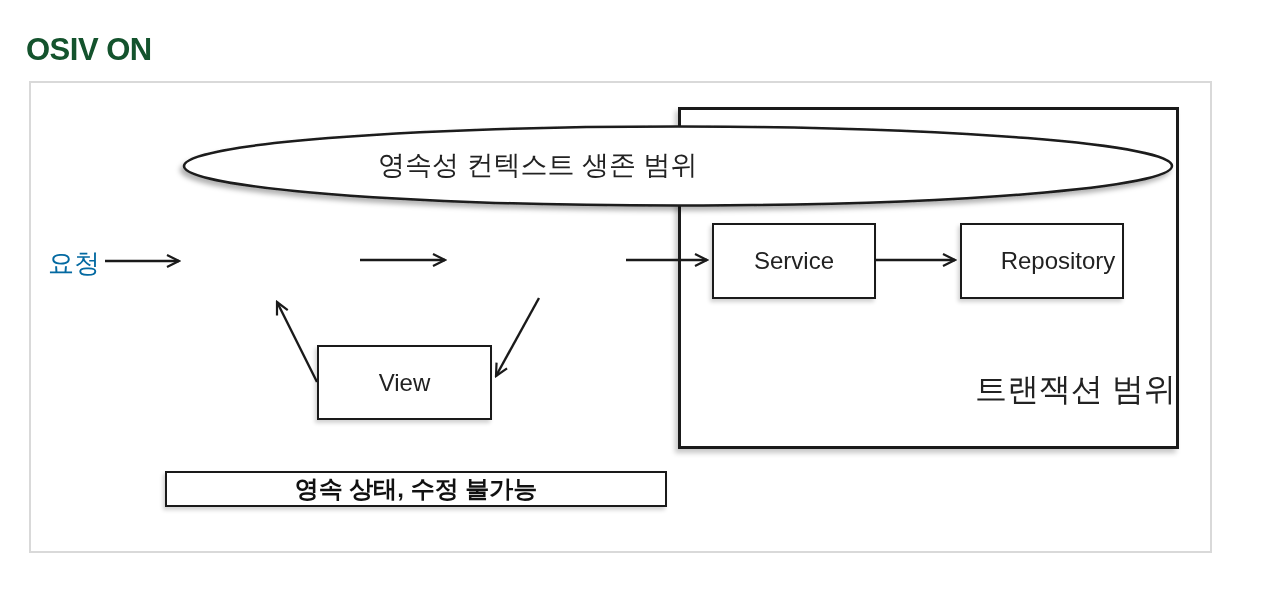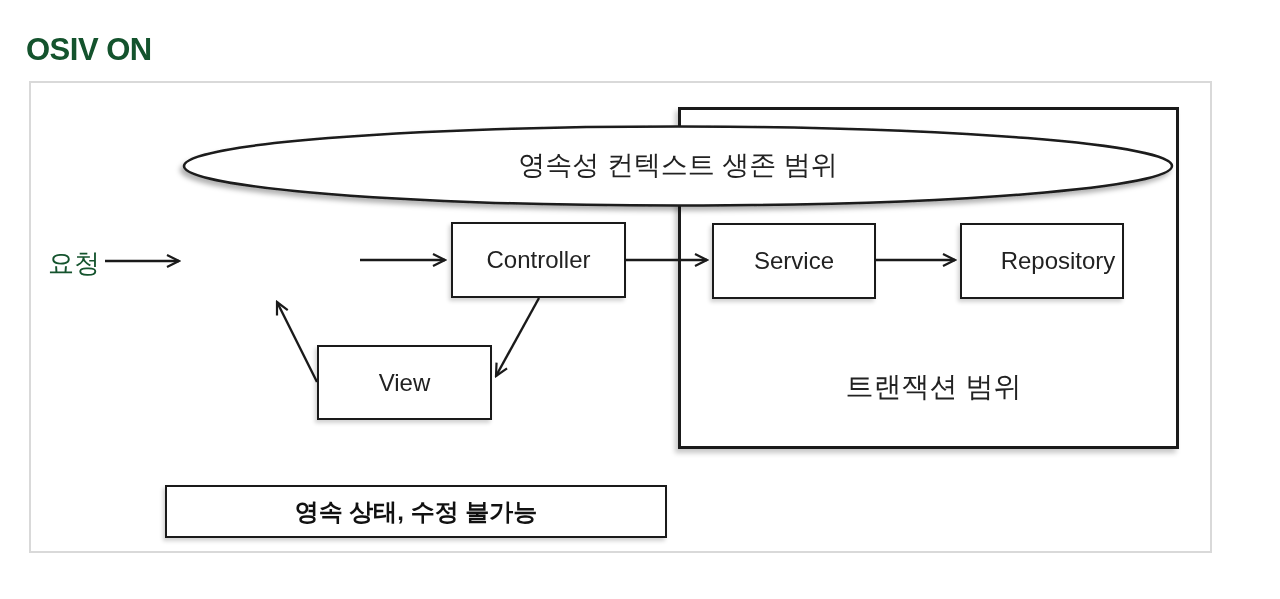--- a/index.html
+++ b/index.html
@@ -31,36 +31,35 @@
     width: 501px; height: 342px;
     border: 3px solid #1a1a1a;
     background: #ffffff;
     box-shadow: -3px 4px 5px rgba(0,0,0,0.22);
     z-index: 1;
   }
   .tx-label {
     position: absolute;
     left: 0; right: 0;
     top: 258px;
-    text-align: center;
-    font-size: 28px;
+    text-align: right;
+    font-size: 32px;
     color: #222;
     padding-left: 10px;
   }
   svg.overlay {
     position: absolute;
     left: 0; top: 0;
     width: 1183px; height: 472px;
     z-index: 2;
   }
   .ellipse-label {
     position: absolute;
     left: 347px; top: 66px;
     width: 600px;
-    text-align: center;
     font-size: 27px;
     line-height: 32px;
     color: #222;
     z-index: 3;
   }
   .node {
     position: absolute;
     border: 2.5px solid #1a1a1a;
     background: #ffffff;
     box-shadow: -2px 3px 4px rgba(0,0,0,0.18);
@@ -79,27 +78,27 @@
   .node-service    { left: 681px; top: 140px; width: 164px; height: 76px; }
   .node-repository { left: 929px; top: 140px; width: 164px; height: 76px; padding-left: 32px; }
   .node-view       { left: 286px; top: 262px; width: 175px; height: 75px; }
   .request-label {
     position: absolute;
     left: 14px; top: 164px;
     width: 58px;
     text-align: center;
     font-size: 26px;
     line-height: 32px;
-    color: #14532d;
+    color: #0369a1;
     z-index: 3;
   }
   .state-box {
     position: absolute;
-    top: 402px;
-    height: 53px;
+    top: 388px;
+    height: 36px;
     border: 2.5px solid #1a1a1a;
     background: #ffffff;
     box-shadow: -2px 3px 4px rgba(0,0,0,0.18);
     display: flex;
     align-items: center;
     justify-content: center;
     font-size: 24px;
     font-weight: 700;
     color: #111;
     z-index: 3;
@@ -136,21 +135,20 @@
     <line x1="845" y1="177" x2="924" y2="177" stroke="#1a1a1a" stroke-width="2.4" marker-end="url(#arrowhead)"></line>
     <line x1="286" y1="299" x2="246" y2="219" stroke="#1a1a1a" stroke-width="2.4" marker-end="url(#arrowhead)"></line>
     <line x1="508" y1="215" x2="465" y2="293" stroke="#1a1a1a" stroke-width="2.4" marker-end="url(#arrowhead)"></line>
   </svg>
 
   <div class="ellipse-label">영속성 컨텍스트 생존 범위</div>
 
   <div class="request-label">요청</div>
 
 
-  <div class="node node-controller">Controller</div>
 
   <div class="node node-service">Service</div>
 
   <div class="node node-repository">Repository</div>
 
   <div class="node node-view">View</div>
 
   <div class="state-box state-left">영속 상태, 수정 불가능</div>
 
 

